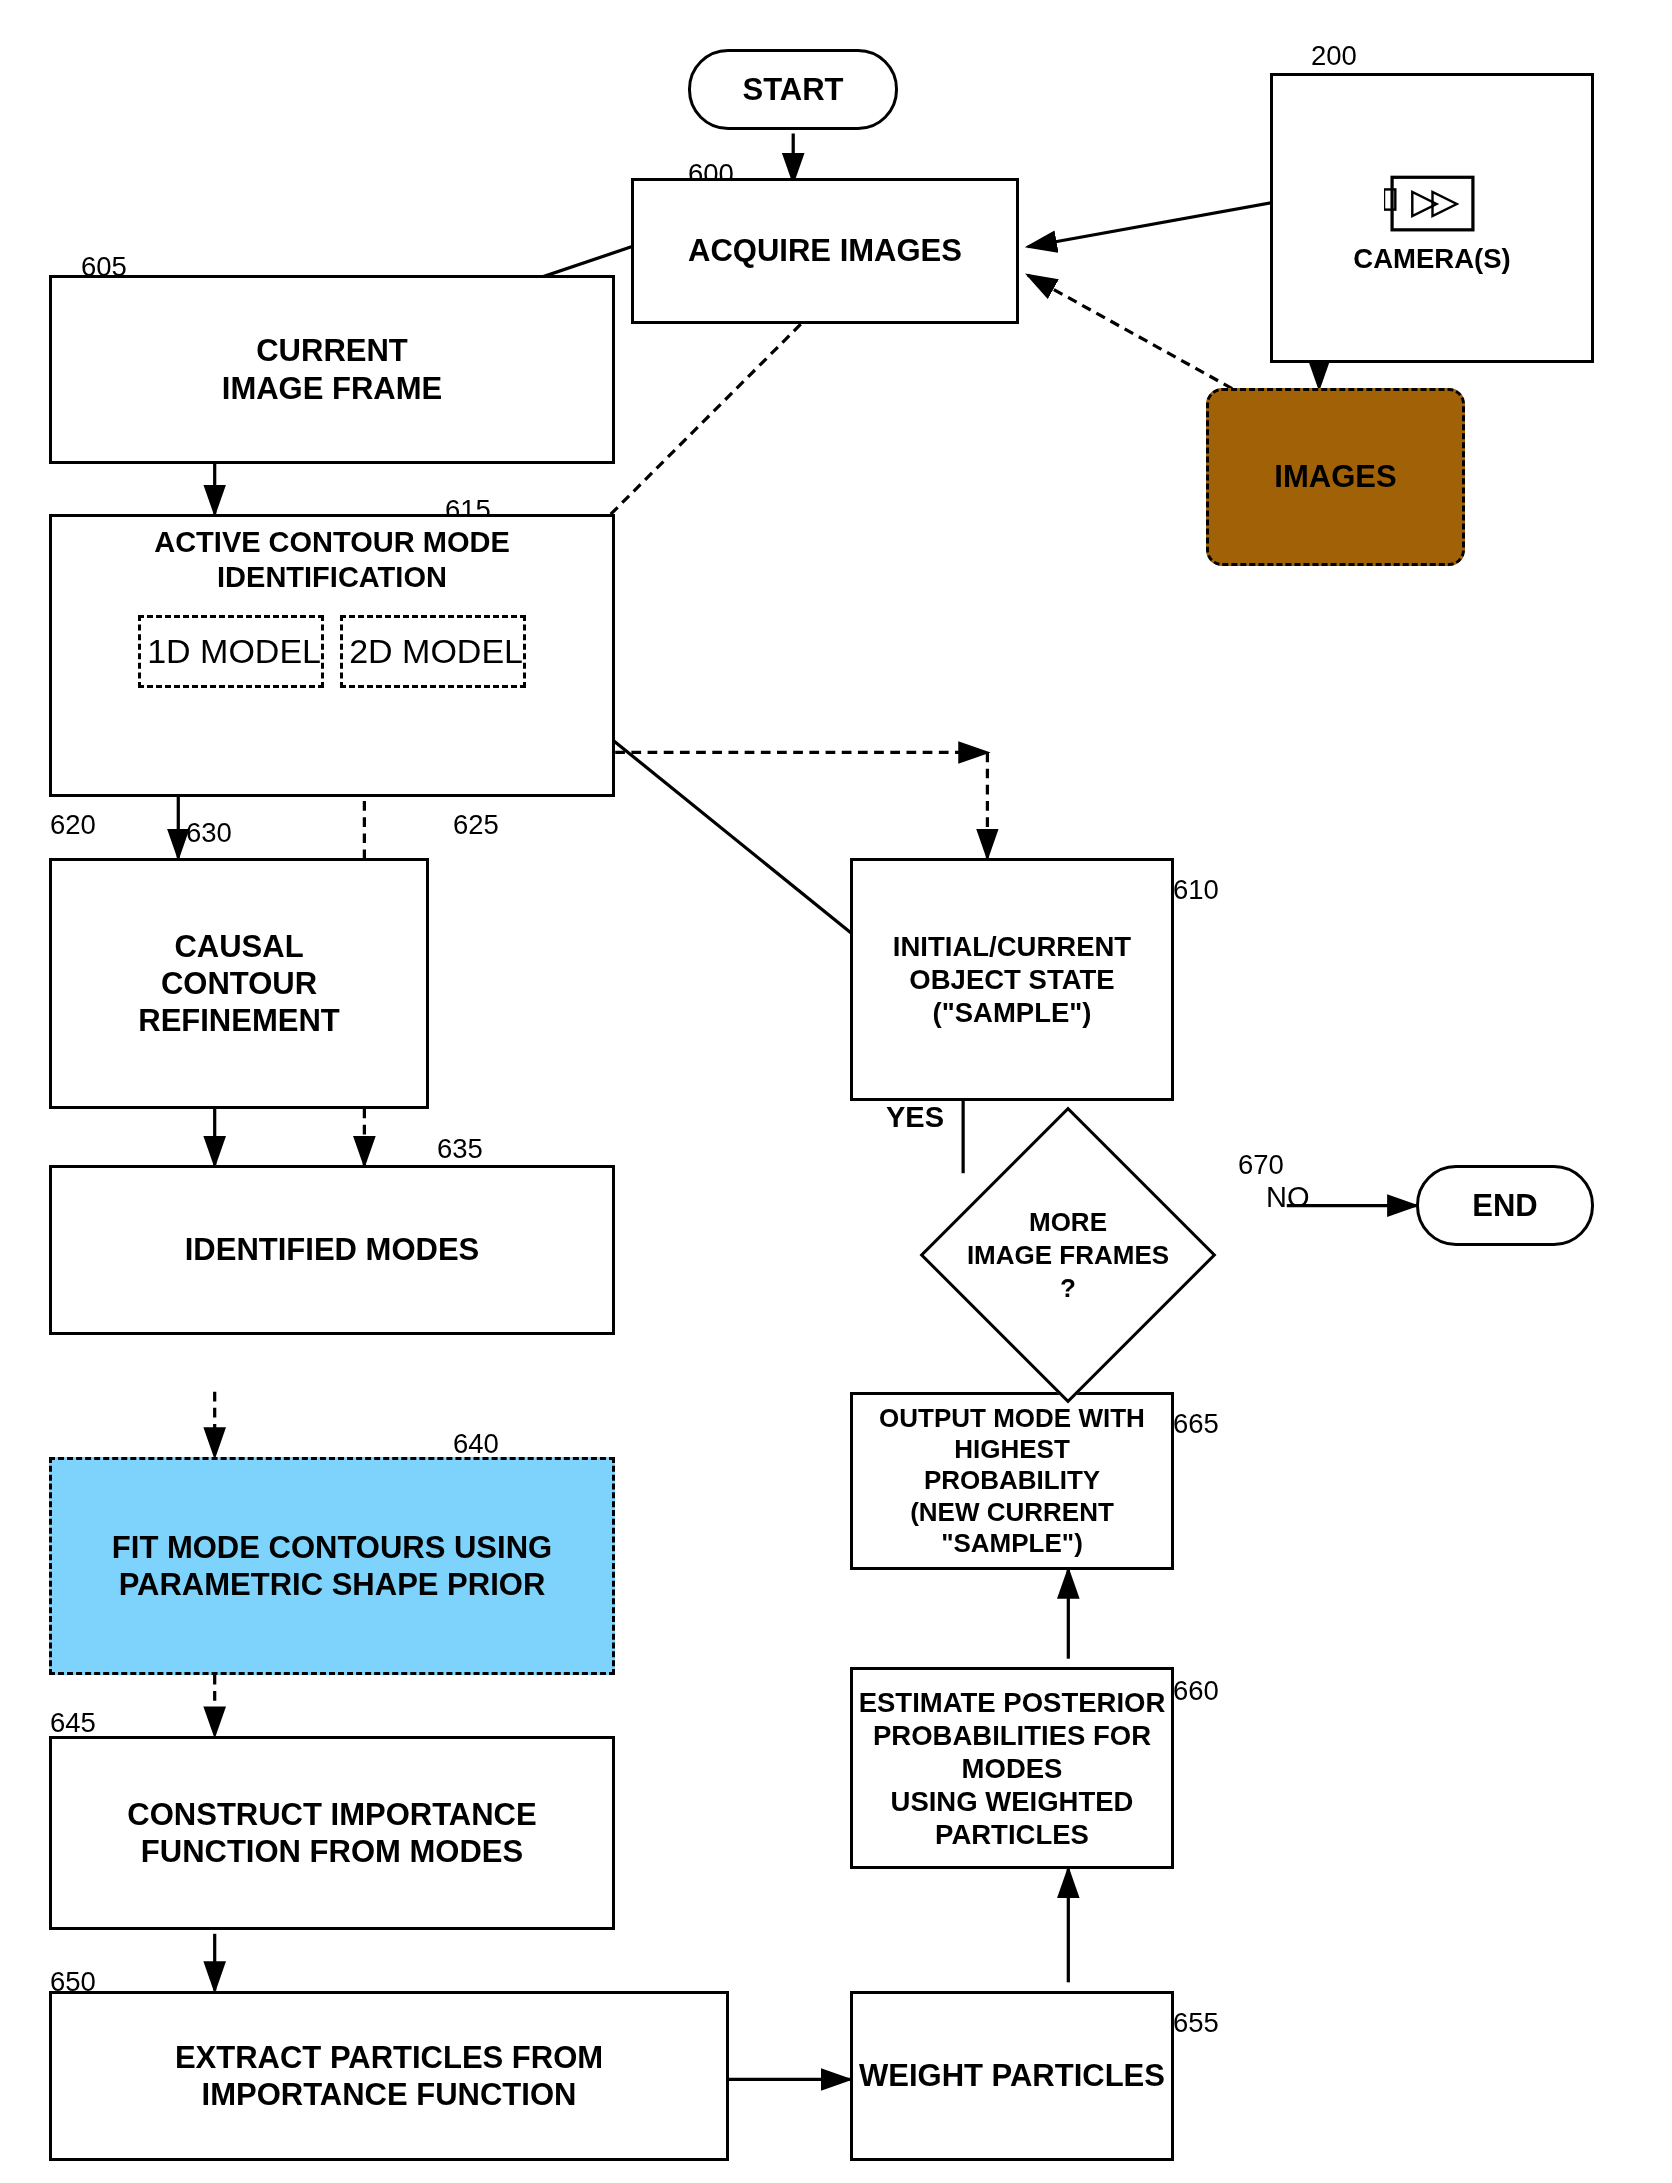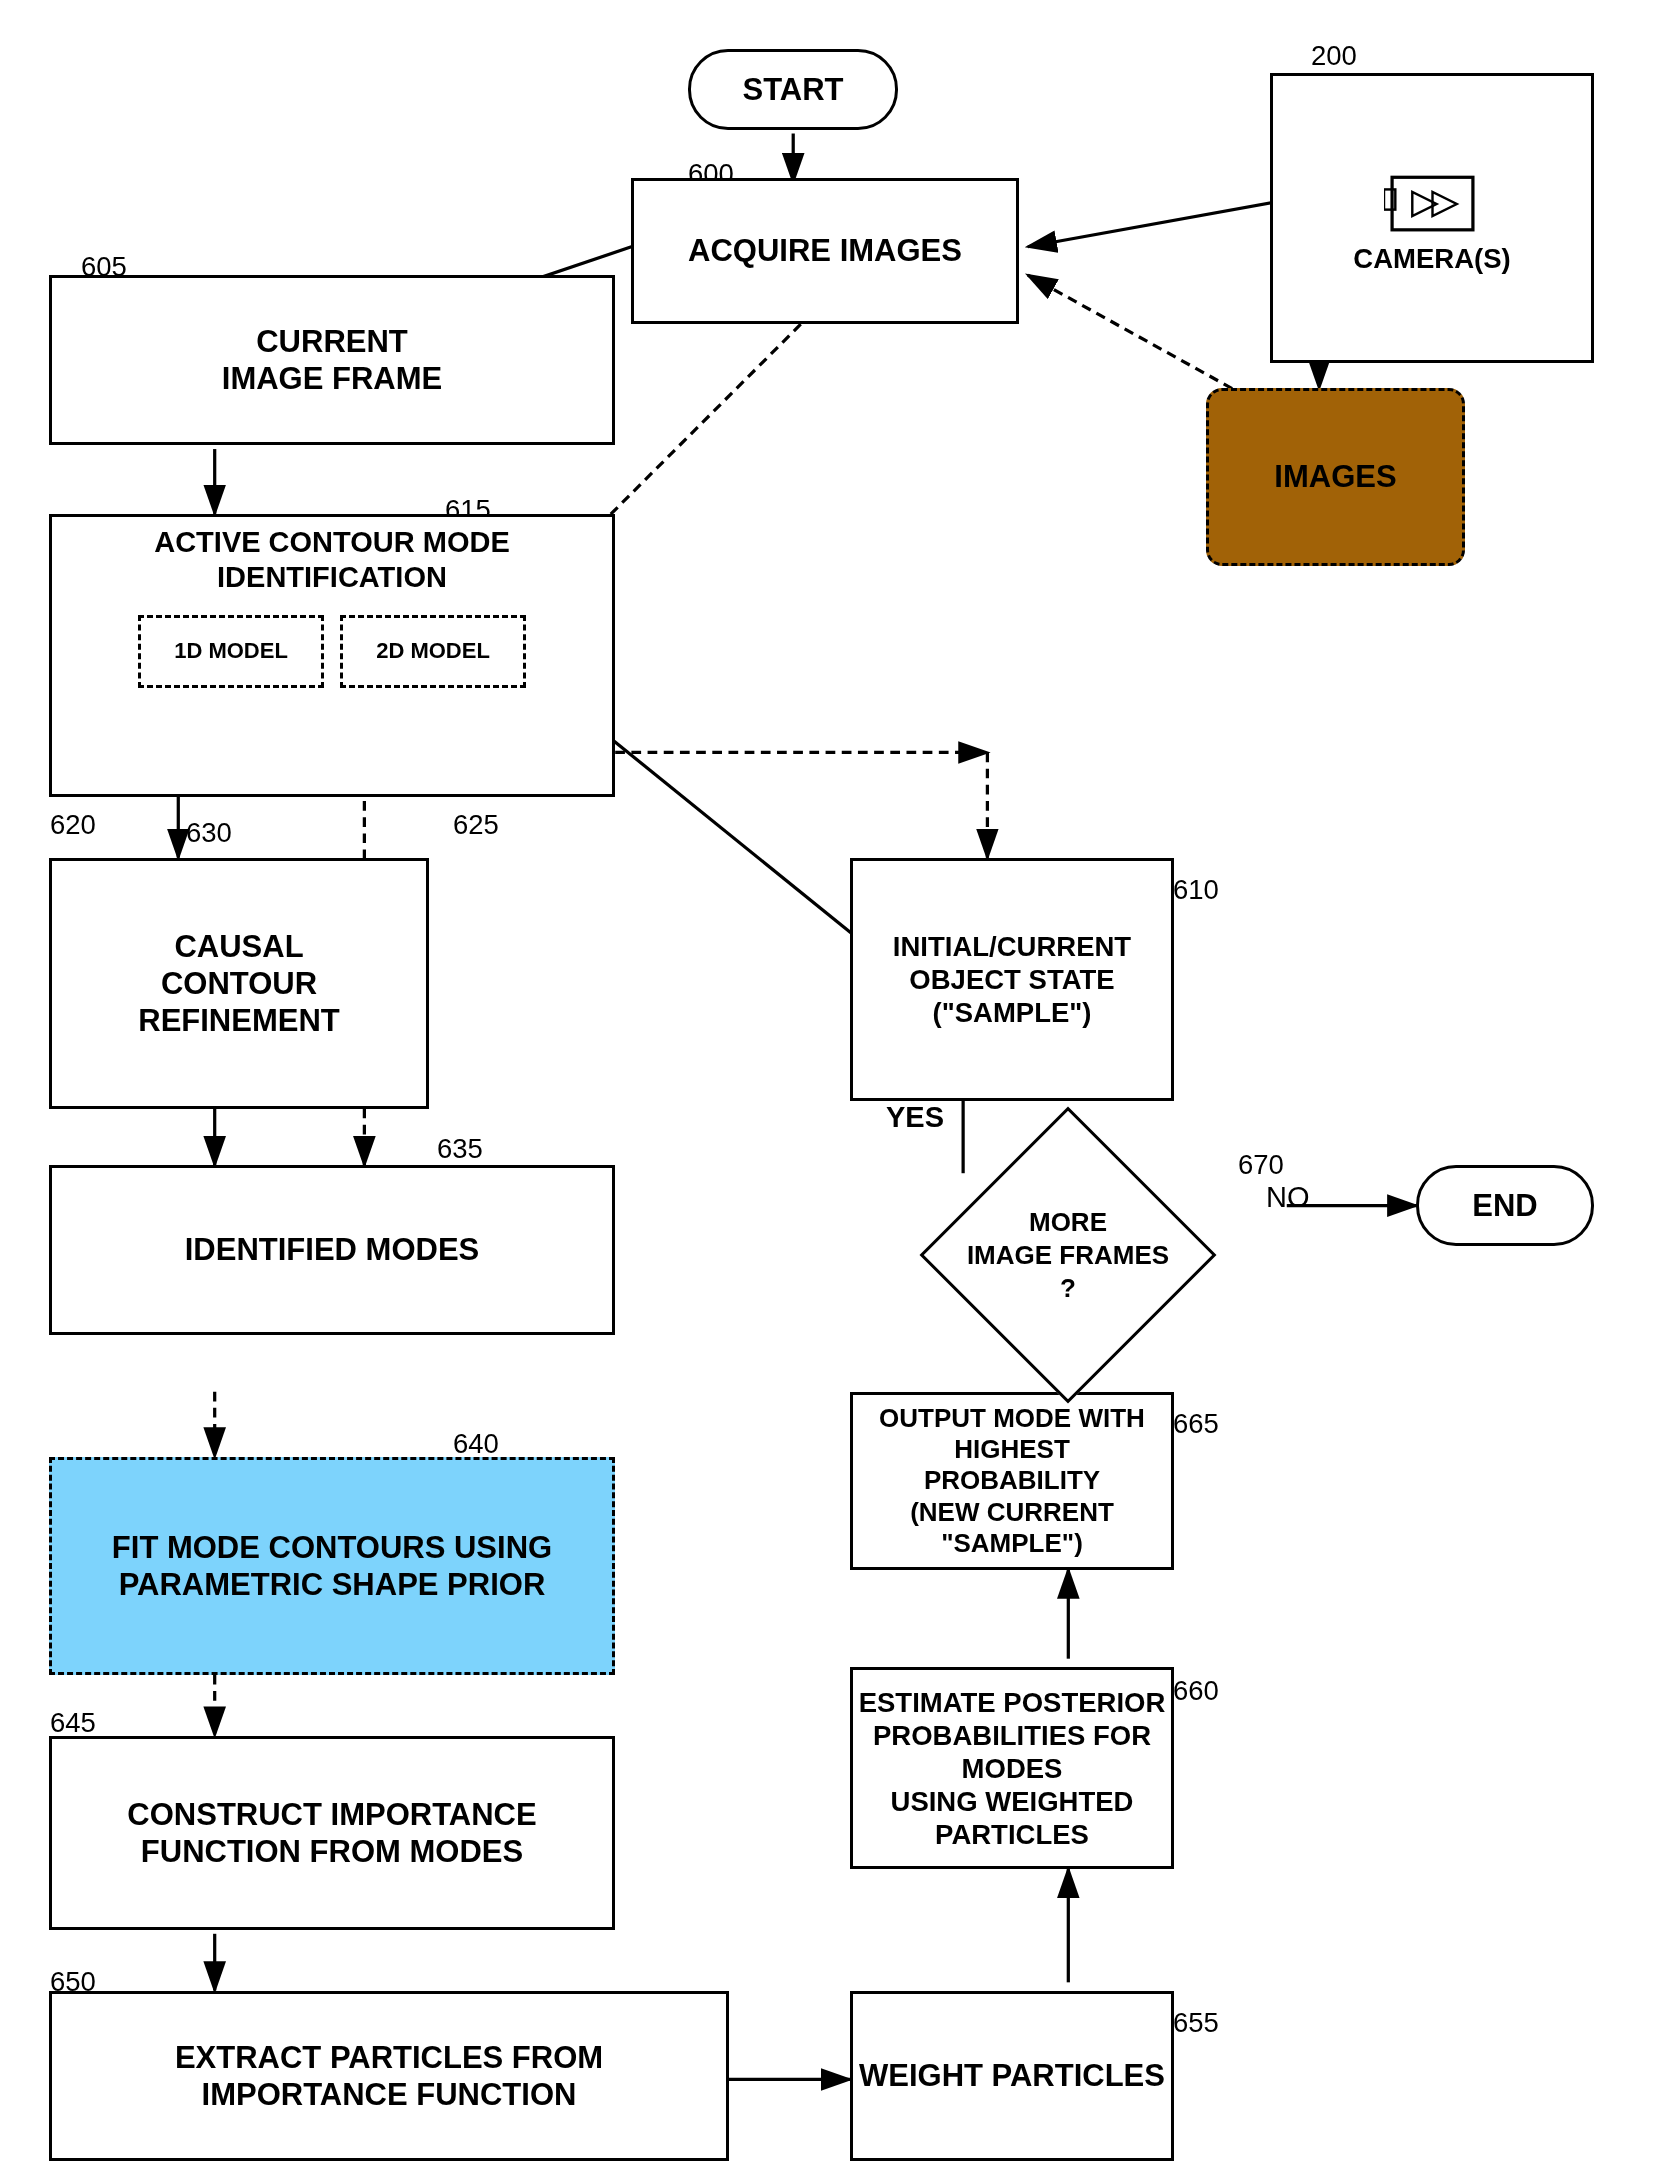--- a/index.html
+++ b/index.html
@@ -116,23 +116,23 @@
       pointer-events: none;
     }
 
     
     .sub-box {
       position: absolute;
       border: 3.2px dashed #000;
       background: #fff;
       display: flex;
       align-items: center;
-      justify-content: center;
-      font-size: 22px;
-      font-weight: bold;
+      justify-content: flex-end;
+      font-size: 34px;
+      font-weight: normal;
     }
   </style>
 </head>
 <body>
 
 <div class="diagram">
 
   <svg class="arrows-svg" viewBox="0 0 2067 2698" width="1673" height="2183">
     <defs>
       <marker id="arrowhead" markerWidth="10" markerHeight="7" refX="9" refY="3.5" orient="auto">
@@ -222,21 +222,21 @@
   </div>
 
   <div class="box" style="left:631px; top:178px; width:388px; height:146px;">
     <span>ACQUIRE IMAGES</span>
   </div>
 
   <div class="label" style="left:81px; top:251px;">
     <span>605</span>
   </div>
 
-  <div class="box" style="left:49px; top:275px; width:566px; height:170px;">
+  <div class="box" style="left:49px; top:275px; width:566px; height:189px;">
     <span style="white-space:pre-line;">CURRENT
 IMAGE FRAME</span>
   </div>
 
   <div class="label" style="left:445px; top:494px;">
     <span>615</span>
   </div>
 
   <div class="box" style="left:49px; top:514px; width:566px; height:283px; flex-direction:column; justify-content:flex-start; padding-top:8px;">
     <span style="white-space:pre-line; font-size:29px; margin-bottom:12px;">ACTIVE CONTOUR MODE

